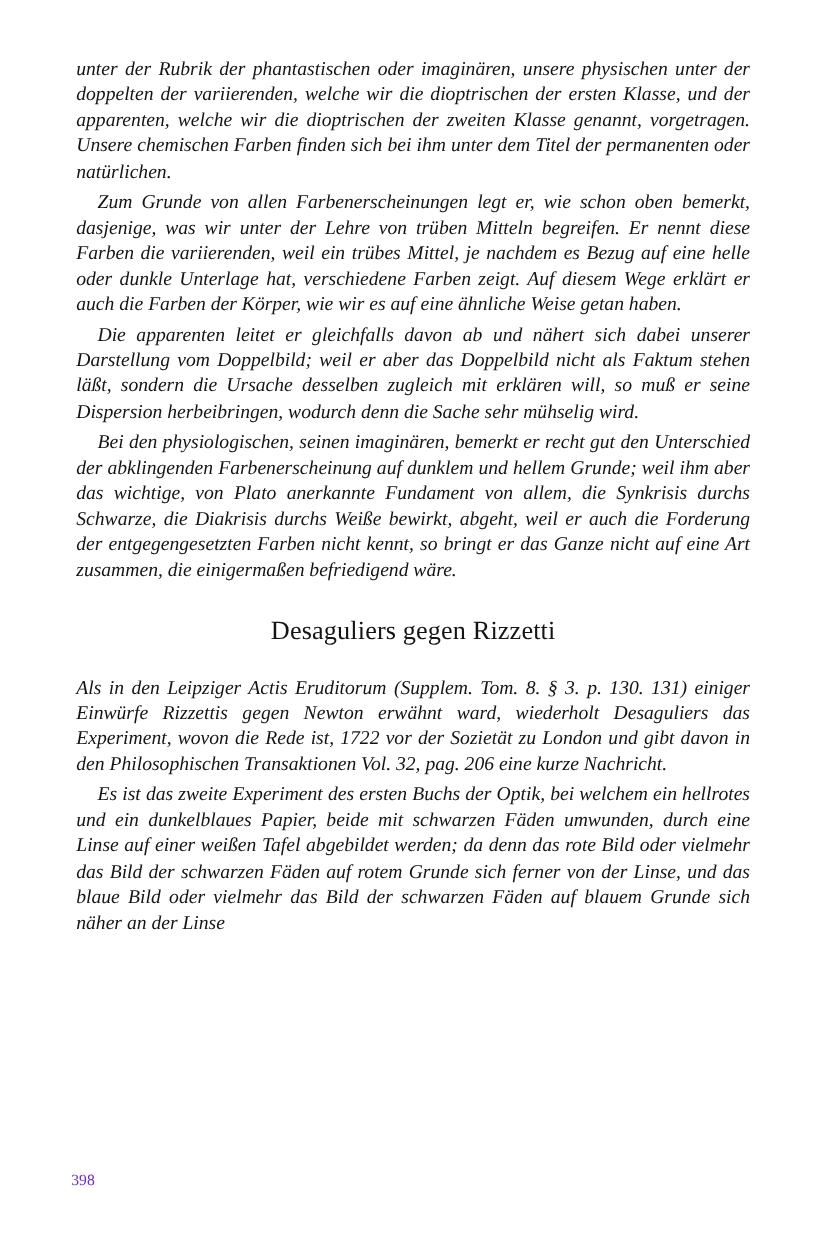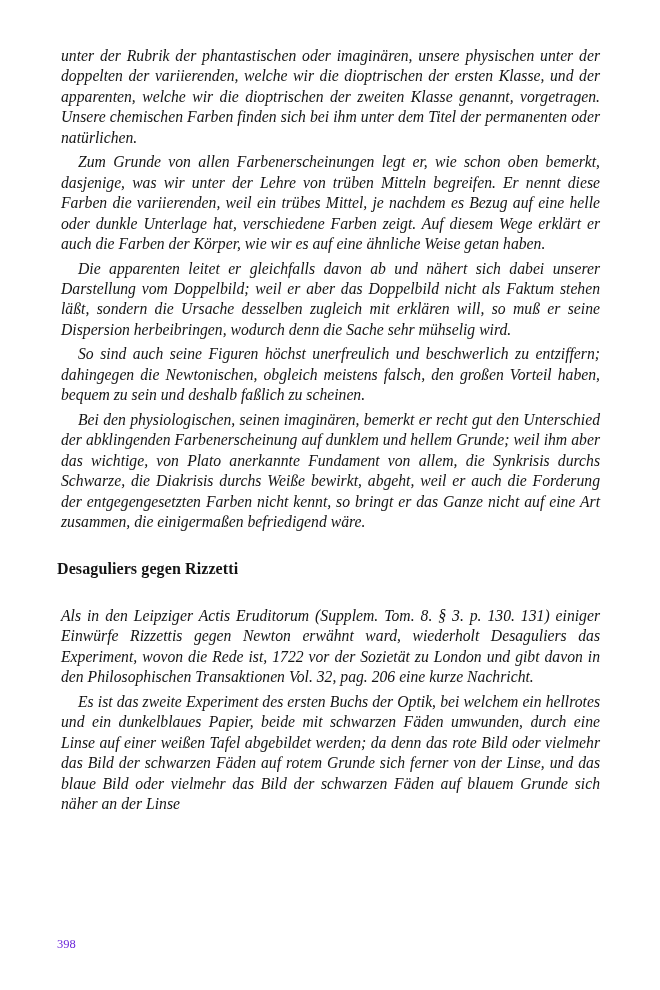--- a/index.html
+++ b/index.html
@@ -26,42 +26,42 @@
     text-align: justify;
     hyphens: auto;
     font-style: italic;
     -webkit-hyphens: auto;
   }
   p.indent {
     text-indent: 17px;
   }
   h2.section-heading {
     margin: 27px 0 26px 0;
-    font-size: 16px;
+    font-size: 21px;
     line-height: 20.45px;
-    font-weight: 700;
+    font-weight: 400;
+    text-align: center;
     letter-spacing: 0.1px;
   }
   .page-number {
     position: absolute;
     left: 57px;
     top: 936px;
     font-size: 12.5px;
     line-height: 16px;
     color: #6d28d9;
   }
 </style>
 </head>
 <body>
 
 <div class="text-block">
   <p class="body-para">unter der Rubrik der phantastischen oder imaginären, unsere physischen unter der doppelten der variierenden, welche wir die dioptrischen der ersten Klasse, und der apparenten, welche wir die dioptrischen der zweiten Klasse genannt, vorgetragen. Unsere chemischen Farben finden sich bei ihm unter dem Titel der permanenten oder natürlichen.</p>
   <p class="body-para indent">Zum Grunde von allen Farbenerscheinungen legt er, wie schon oben bemerkt, dasjenige, was wir unter der Lehre von trüben Mitteln begreifen. Er nennt diese Farben die variierenden, weil ein trübes Mittel, je nachdem es Bezug auf eine helle oder dunkle Unterlage hat, verschiedene Farben zeigt. Auf diesem Wege erklärt er auch die Farben der Körper, wie wir es auf eine ähnliche Weise getan haben.</p>
   <p class="body-para indent">Die apparenten leitet er gleichfalls davon ab und nähert sich dabei unserer Darstellung vom Doppelbild; weil er aber das Doppelbild nicht als Faktum stehen läßt, sondern die Ursache desselben zugleich mit erklären will, so muß er seine Dispersion herbeibringen, wodurch denn die Sache sehr mühselig wird.</p>
-  <p class="body-para indent">So sind auch seine Figuren höchst unerfreulich und beschwerlich zu entziffern; dahingegen die Newtonischen, obgleich meistens falsch, den großen Vorteil haben, bequem zu sein und deshalb faßlich zu scheinen.</p>
   <p class="body-para indent">Bei den physiologischen, seinen imaginären, bemerkt er recht gut den Unterschied der abklingenden Farbenerscheinung auf dunklem und hellem Grunde; weil ihm aber das wichtige, von Plato anerkannte Fundament von allem, die Synkrisis durchs Schwarze, die Diakrisis durchs Weiße bewirkt, abgeht, weil er auch die Forderung der entgegengesetzten Farben nicht kennt, so bringt er das Ganze nicht auf eine Art zusammen, die einigermaßen befriedigend wäre.</p>
 
   <h2 class="section-heading">Desaguliers gegen Rizzetti</h2>
 
   <p class="body-para">Als in den Leipziger Actis Eruditorum (Supplem. Tom. 8. § 3. p. 130. 131) einiger Einwürfe Rizzettis gegen Newton erwähnt ward, wiederholt Desaguliers das Experiment, wovon die Rede ist, 1722 vor der Sozietät zu London und gibt davon in den Philosophischen Transaktionen Vol. 32, pag. 206 eine kurze Nachricht.</p>
   <p class="body-para indent">Es ist das zweite Experiment des ersten Buchs der Optik, bei welchem ein hellrotes und ein dunkelblaues Papier, beide mit schwarzen Fäden umwunden, durch eine Linse auf einer weißen Tafel abgebildet werden; da denn das rote Bild oder vielmehr das Bild der schwarzen Fäden auf rotem Grunde sich ferner von der Linse, und das blaue Bild oder vielmehr das Bild der schwarzen Fäden auf blauem Grunde sich näher an der Linse</p>
 </div>
 
 <div class="page-number">398</div>
 

